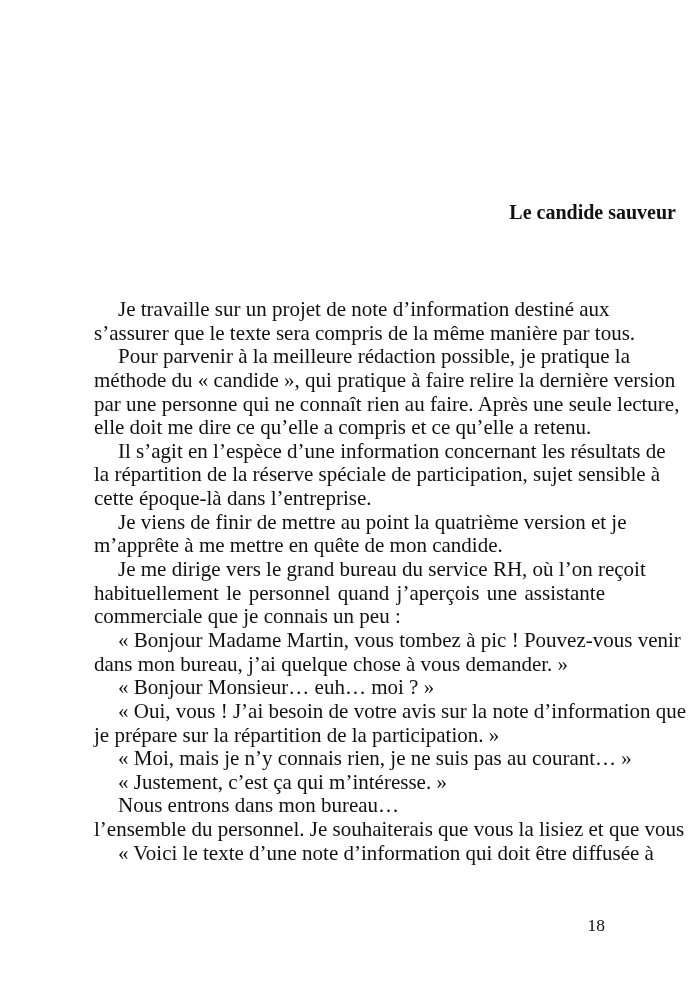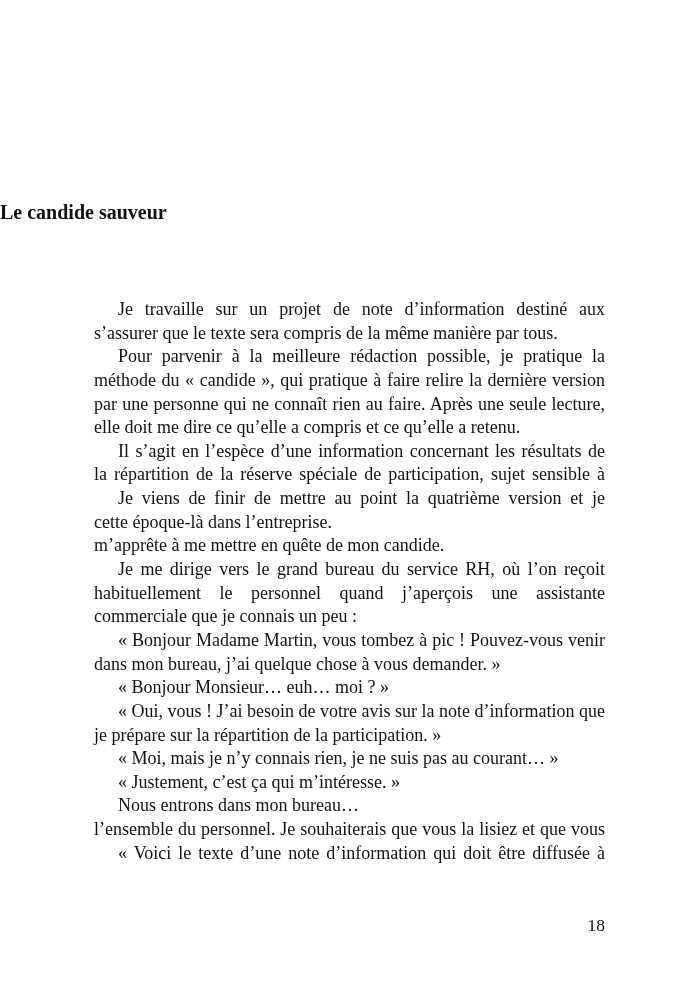--- a/index.html
+++ b/index.html
@@ -2,25 +2,25 @@
 <html><head>
   <meta charset="utf-8">
   <style>
     html, body { margin: 0; padding: 0; background: #ffffff; }
     body {
       width: 700px; height: 992px; position: relative; overflow: hidden;
       font-family: "Liberation Serif", "DejaVu Serif", serif; color: #111111;
     }
     .title {
       position: absolute; left: 0; width: 676px; top: 198px;
-      text-align: left; font-weight: bold; font-size: 20px; line-height: 28px;
+      text-align: right; font-weight: bold; font-size: 20px; line-height: 28px;
     }
     .body-text { position: absolute; left: 94px; width: 511px; top: 298px; }
     .line {
-      display: block; height: 23.65px; line-height: 23.65px; font-size: 18px;
+      display: block; height: 23.65px; line-height: 23.65px; font-size: 21px;
       white-space: nowrap; text-align: justify; text-align-last: justify;
     }
     .line.indent { padding-left: 24px; }
     .line.last { text-align-last: left; }
     .page-number {
       position: absolute; top: 913px; right: 95px;
       font-size: 17.4px; line-height: 24px;
     }
   </style>
 </head>
@@ -30,22 +30,22 @@
 
 <div class="body-text" id="body-text">
     <span class="line indent">Je travaille sur un projet de note d’information destiné aux</span>
     <span class="line last">s’assurer que le texte sera compris de la même manière par tous.</span>
     <span class="line indent">Pour parvenir à la meilleure rédaction possible, je pratique la</span>
     <span class="line">méthode du « candide », qui pratique à faire relire la dernière version</span>
     <span class="line">par une personne qui ne connaît rien au faire. Après une seule lecture,</span>
     <span class="line last">elle doit me dire ce qu’elle a compris et ce qu’elle a retenu.</span>
     <span class="line indent">Il s’agit en l’espèce d’une information concernant les résultats de</span>
     <span class="line">la répartition de la réserve spéciale de participation, sujet sensible à</span>
+    <span class="line last">cette époque-là dans l’entreprise.</span>
     <span class="line indent">Je viens de finir de mettre au point la quatrième version et je</span>
-    <span class="line last">cette époque-là dans l’entreprise.</span>
     <span class="line last">m’apprête à me mettre en quête de mon candide.</span>
     <span class="line indent">Je me dirige vers le grand bureau du service RH, où l’on reçoit</span>
     <span class="line">habituellement le personnel quand j’aperçois une assistante</span>
     <span class="line last">commerciale que je connais un peu :</span>
     <span class="line indent">« Bonjour Madame Martin, vous tombez à pic ! Pouvez-vous venir</span>
     <span class="line last">dans mon bureau, j’ai quelque chose à vous demander. »</span>
     <span class="line indent last">« Bonjour Monsieur… euh… moi ? »</span>
     <span class="line indent">« Oui, vous ! J’ai besoin de votre avis sur la note d’information que</span>
     <span class="line last">je prépare sur la répartition de la participation. »</span>
     <span class="line indent last">« Moi, mais je n’y connais rien, je ne suis pas au courant… »</span>

